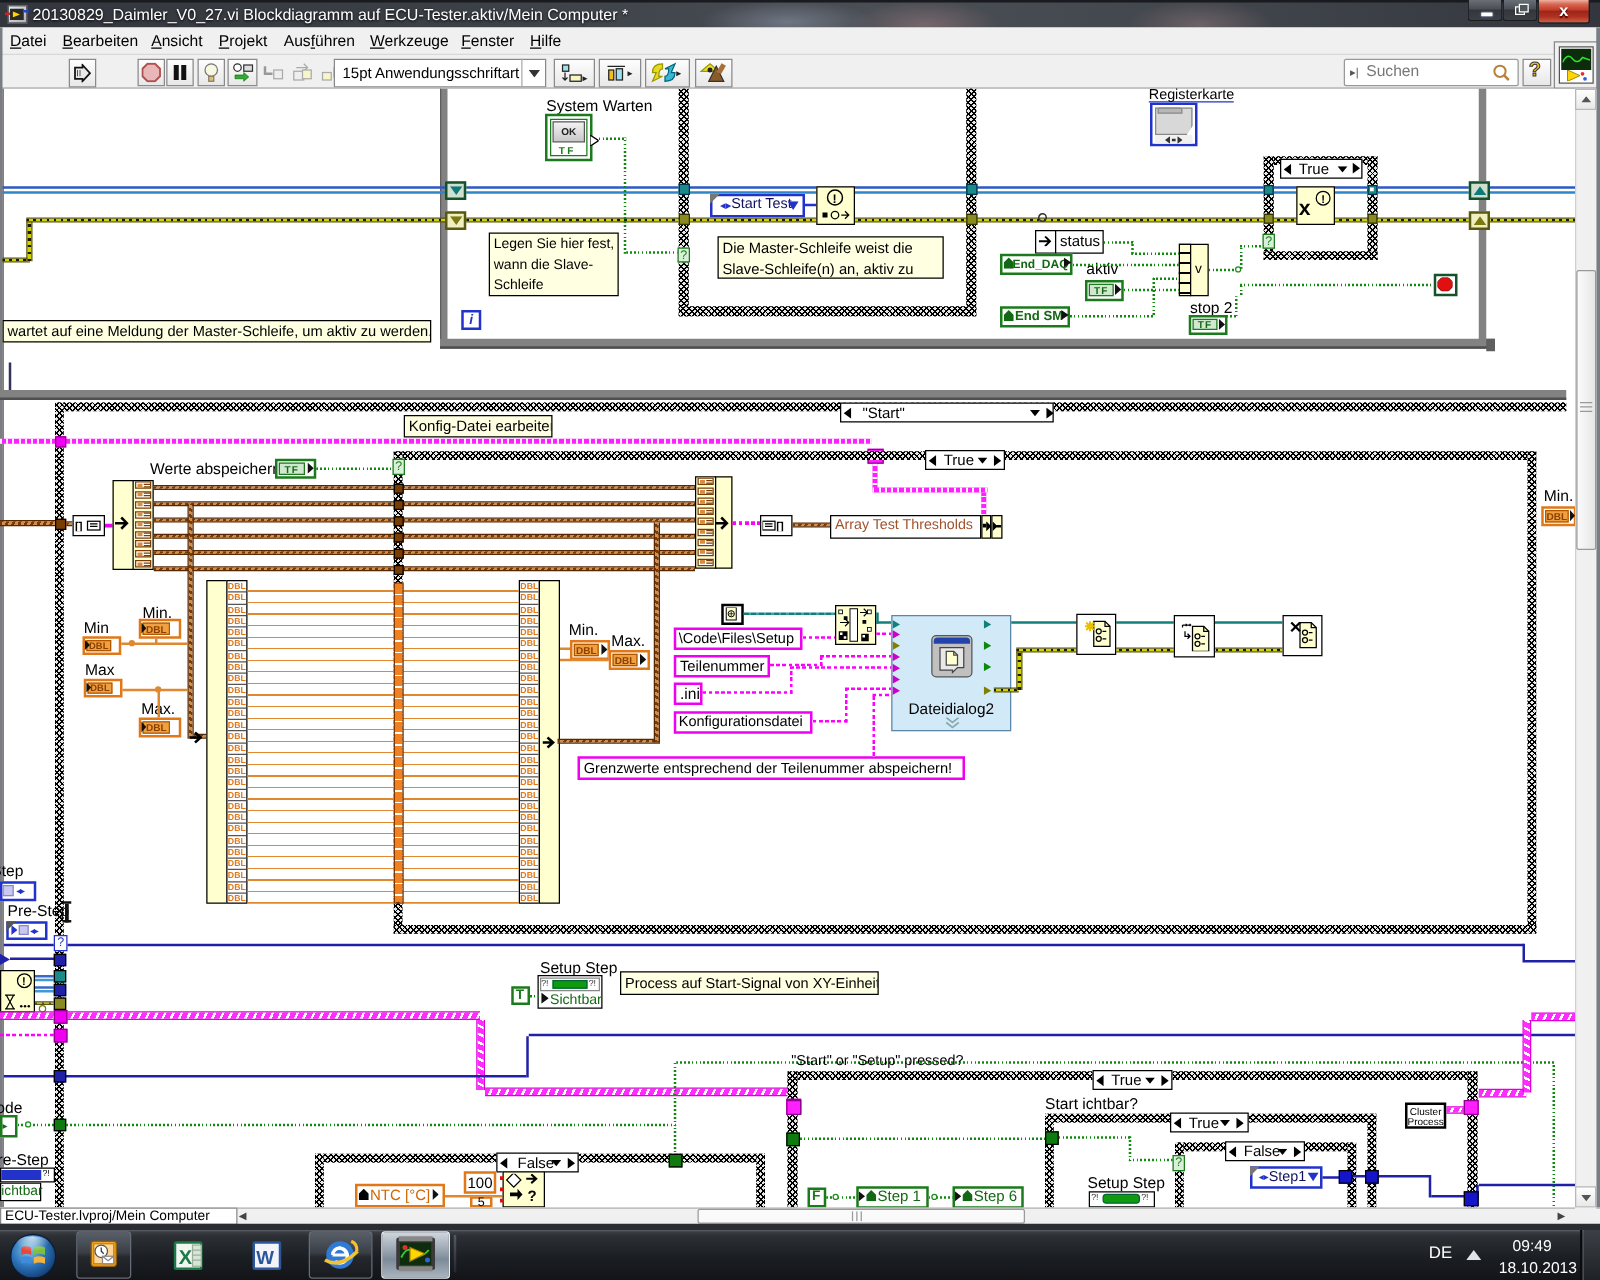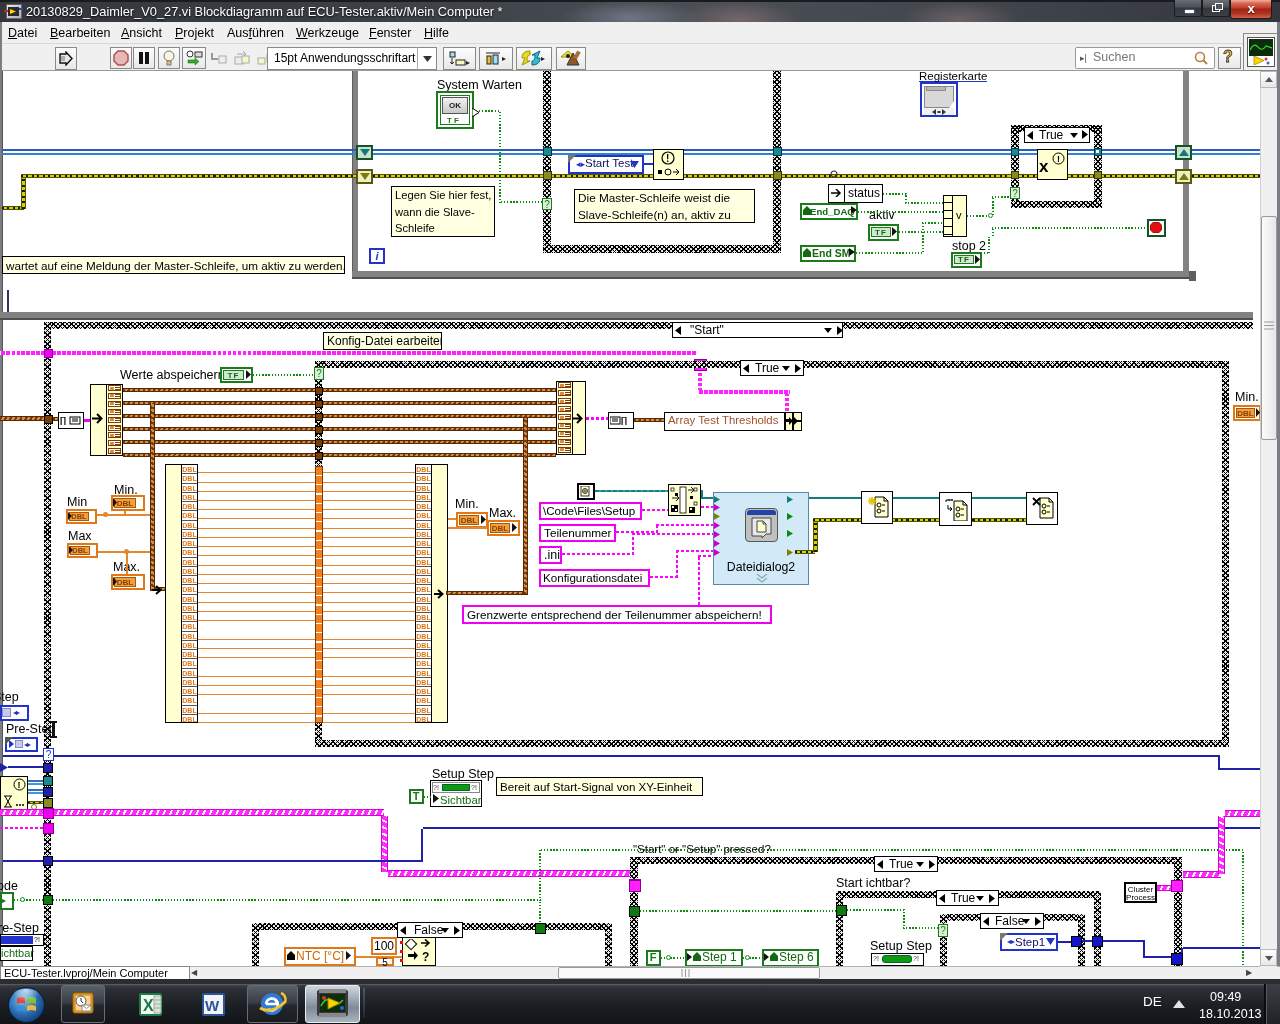--- a/index.html
+++ b/index.html
@@ -993,21 +993,21 @@
 <div class="a" style="left:471px;top:784px;width:8px;height:8px;color:#333;font-size:7px;line-height:8px;">?!</div>
 <div class="a" style="left:433px;top:794px;width:6px;height:9px;">
     <svg width="6" height="9">
       <polygon points="0,0 6,4.5 0,9" fill="#111"></polygon>
     </svg>
   </div>
 <div class="a" style="left:440px;top:794px;width:41px;height:12px;color:#136913;font-size:11.3px;">Sichtbar</div>
 <div class="a" style="left:409px;top:789px;width:15px;height:15px;border:2px solid #1b7a1b;background:#fff;"></div>
 <div class="a" style="left:411px;top:790px;width:10px;height:12px;color:#1b7a1b;font-size:11px;font-weight:bold;text-align:center;line-height:12px;">T</div>
 <div class="a wgrd" style="left:424px;top:796px;width:7px;height:2px;"></div>
-<div class="a com" style="left:496px;top:777px;width:207px;height:19px;line-height:17px;font-size:11.6px;">Bereit auf Start-Signal von XY-Einheit</div>
+<div class="a com" style="left:496px;top:777px;width:207px;height:19px;line-height:17px;font-size:11.6px;">Process auf Start-Signal von XY-Einheit</div>
 <div class="a lbl" style="left:633px;top:843px;width:160px;height:12px;font-size:11.5px;">"Start" or "Setup" pressed?</div>
 <div class="a cb" style="left:630px;top:857px;width:552px;height:7px;"></div>
 <div class="a cb" style="left:630px;top:857px;width:8px;height:109px;"></div>
 <div class="a cb" style="left:1174px;top:857px;width:8px;height:109px;"></div>
 <div class="a sel" style="left:874px;top:856px;width:64px;height:16px;"></div>
 <div class="a" style="left:877px;top:860px;width:6px;height:9px;">
     <svg width="6" height="9">
       <polygon points="6,0 6,9 0,4.5" fill="#000"></polygon>
     </svg>
   </div>

